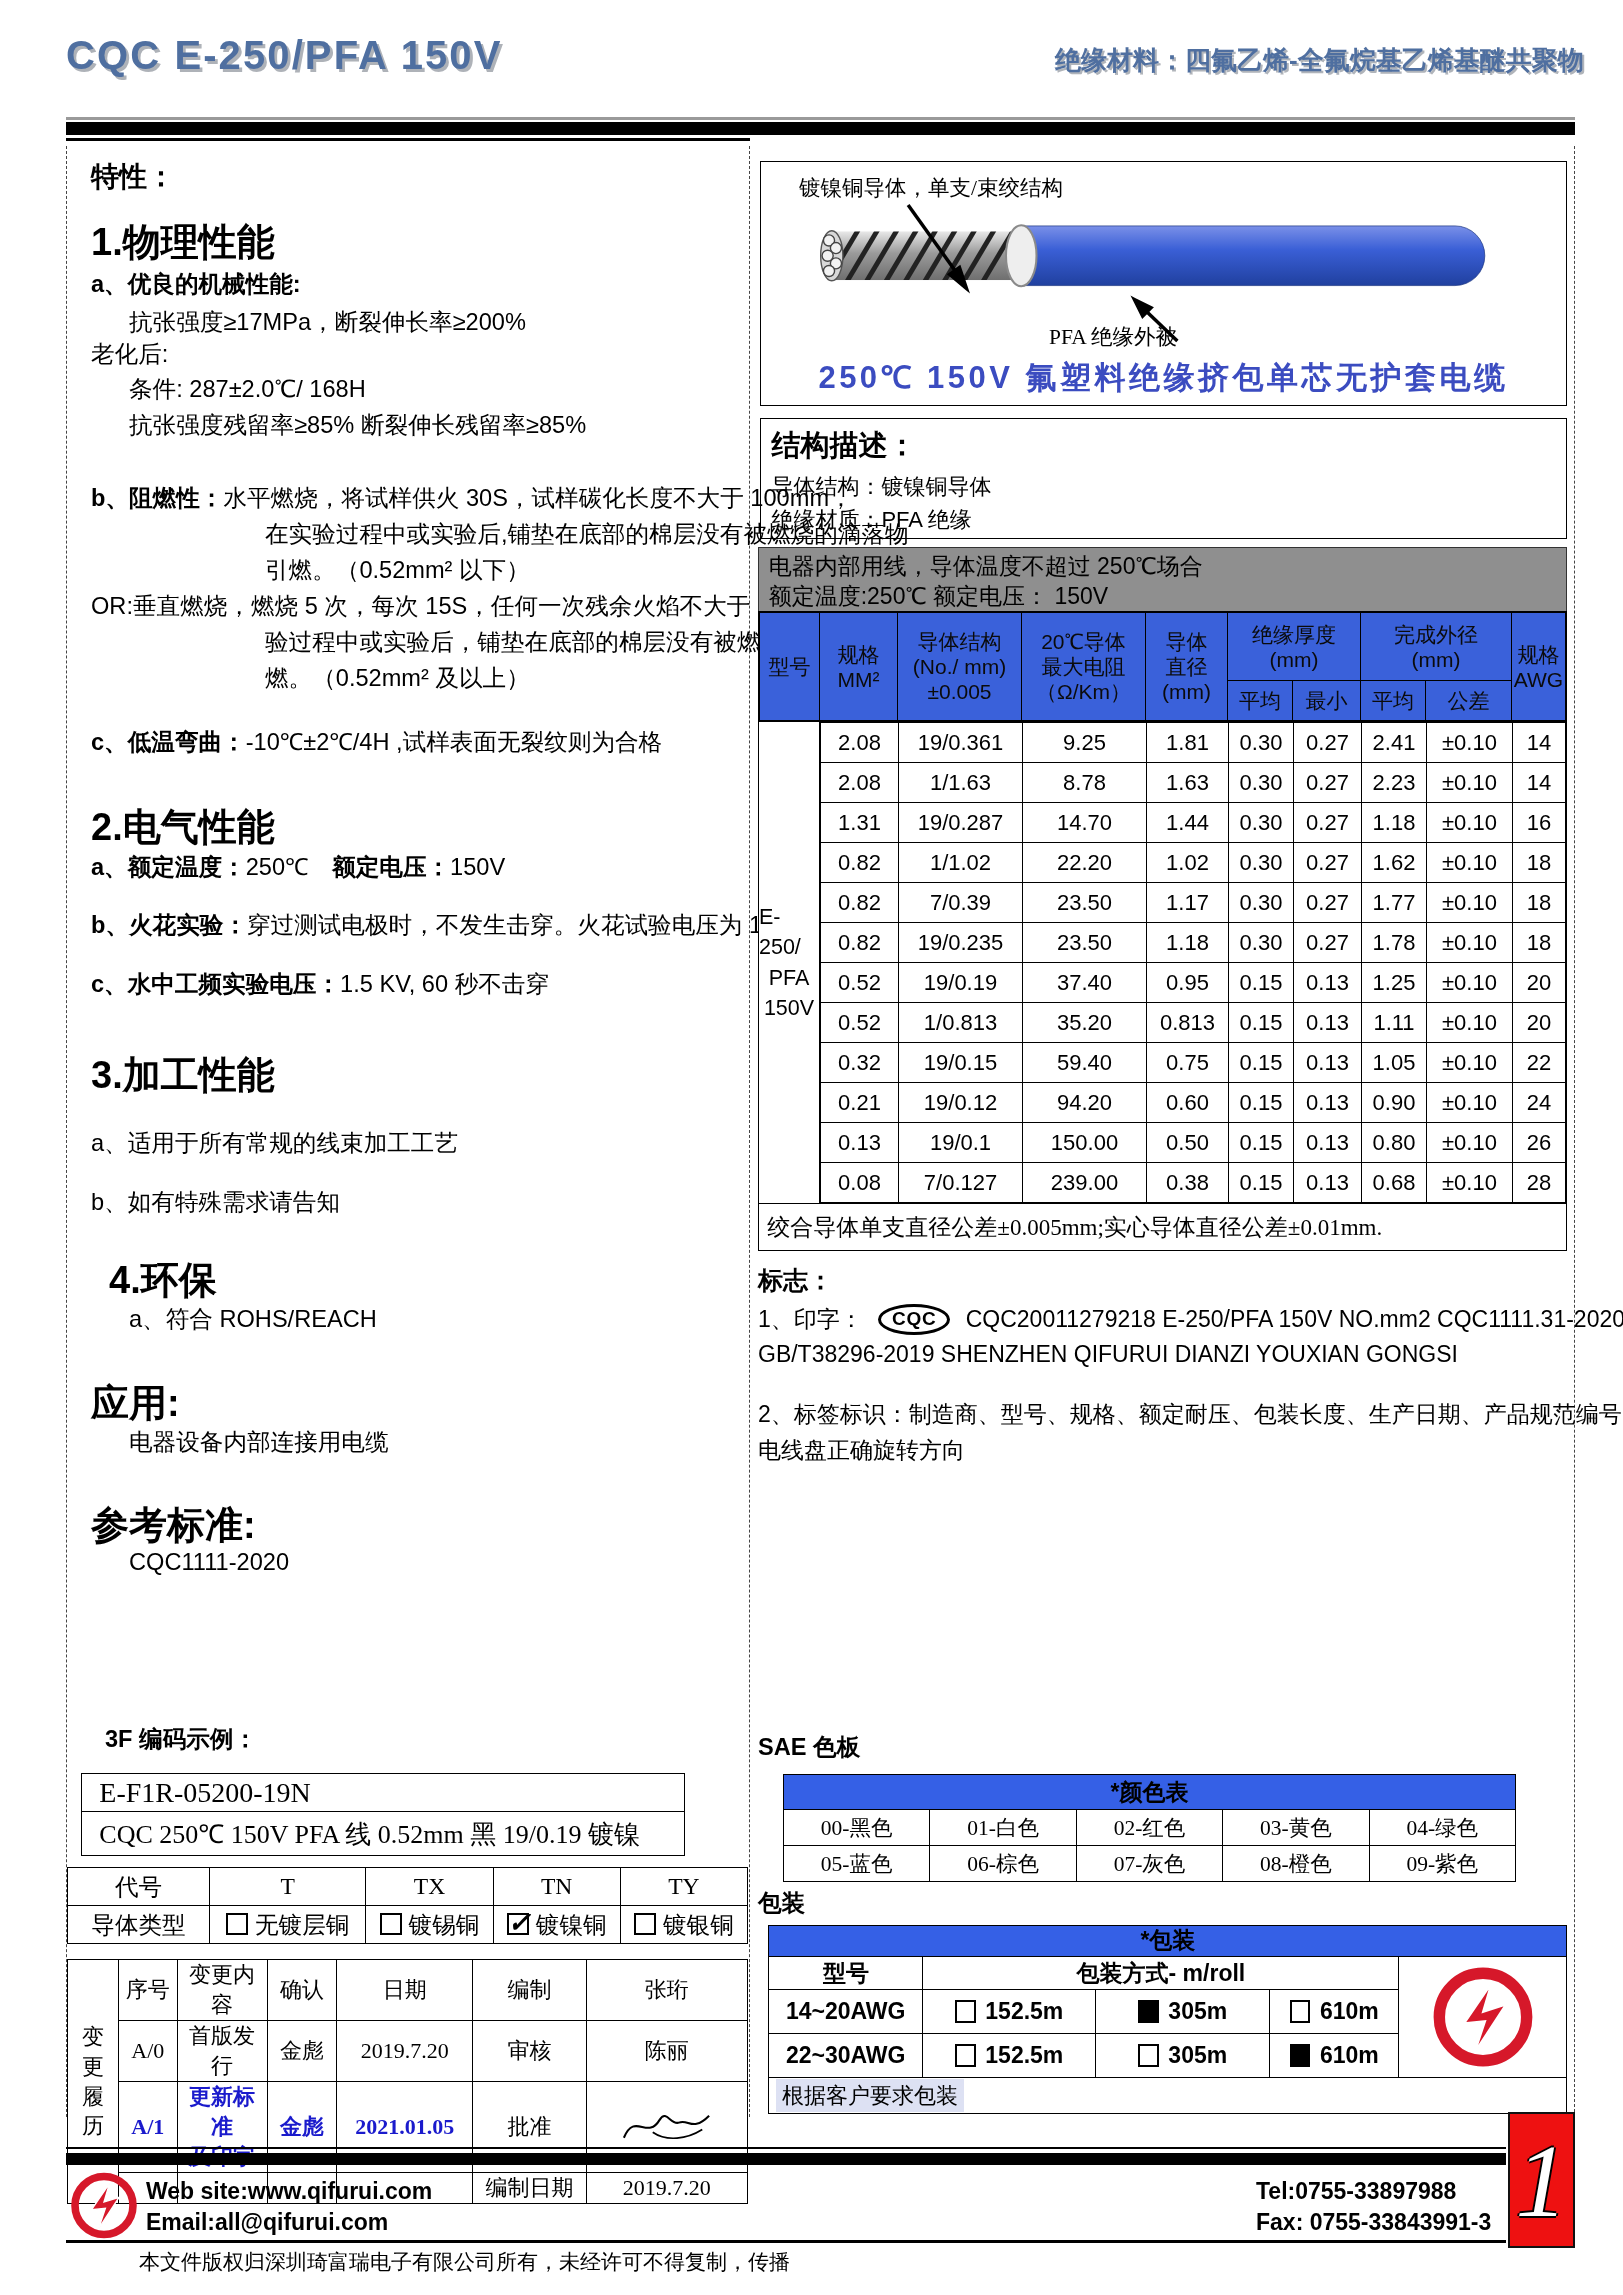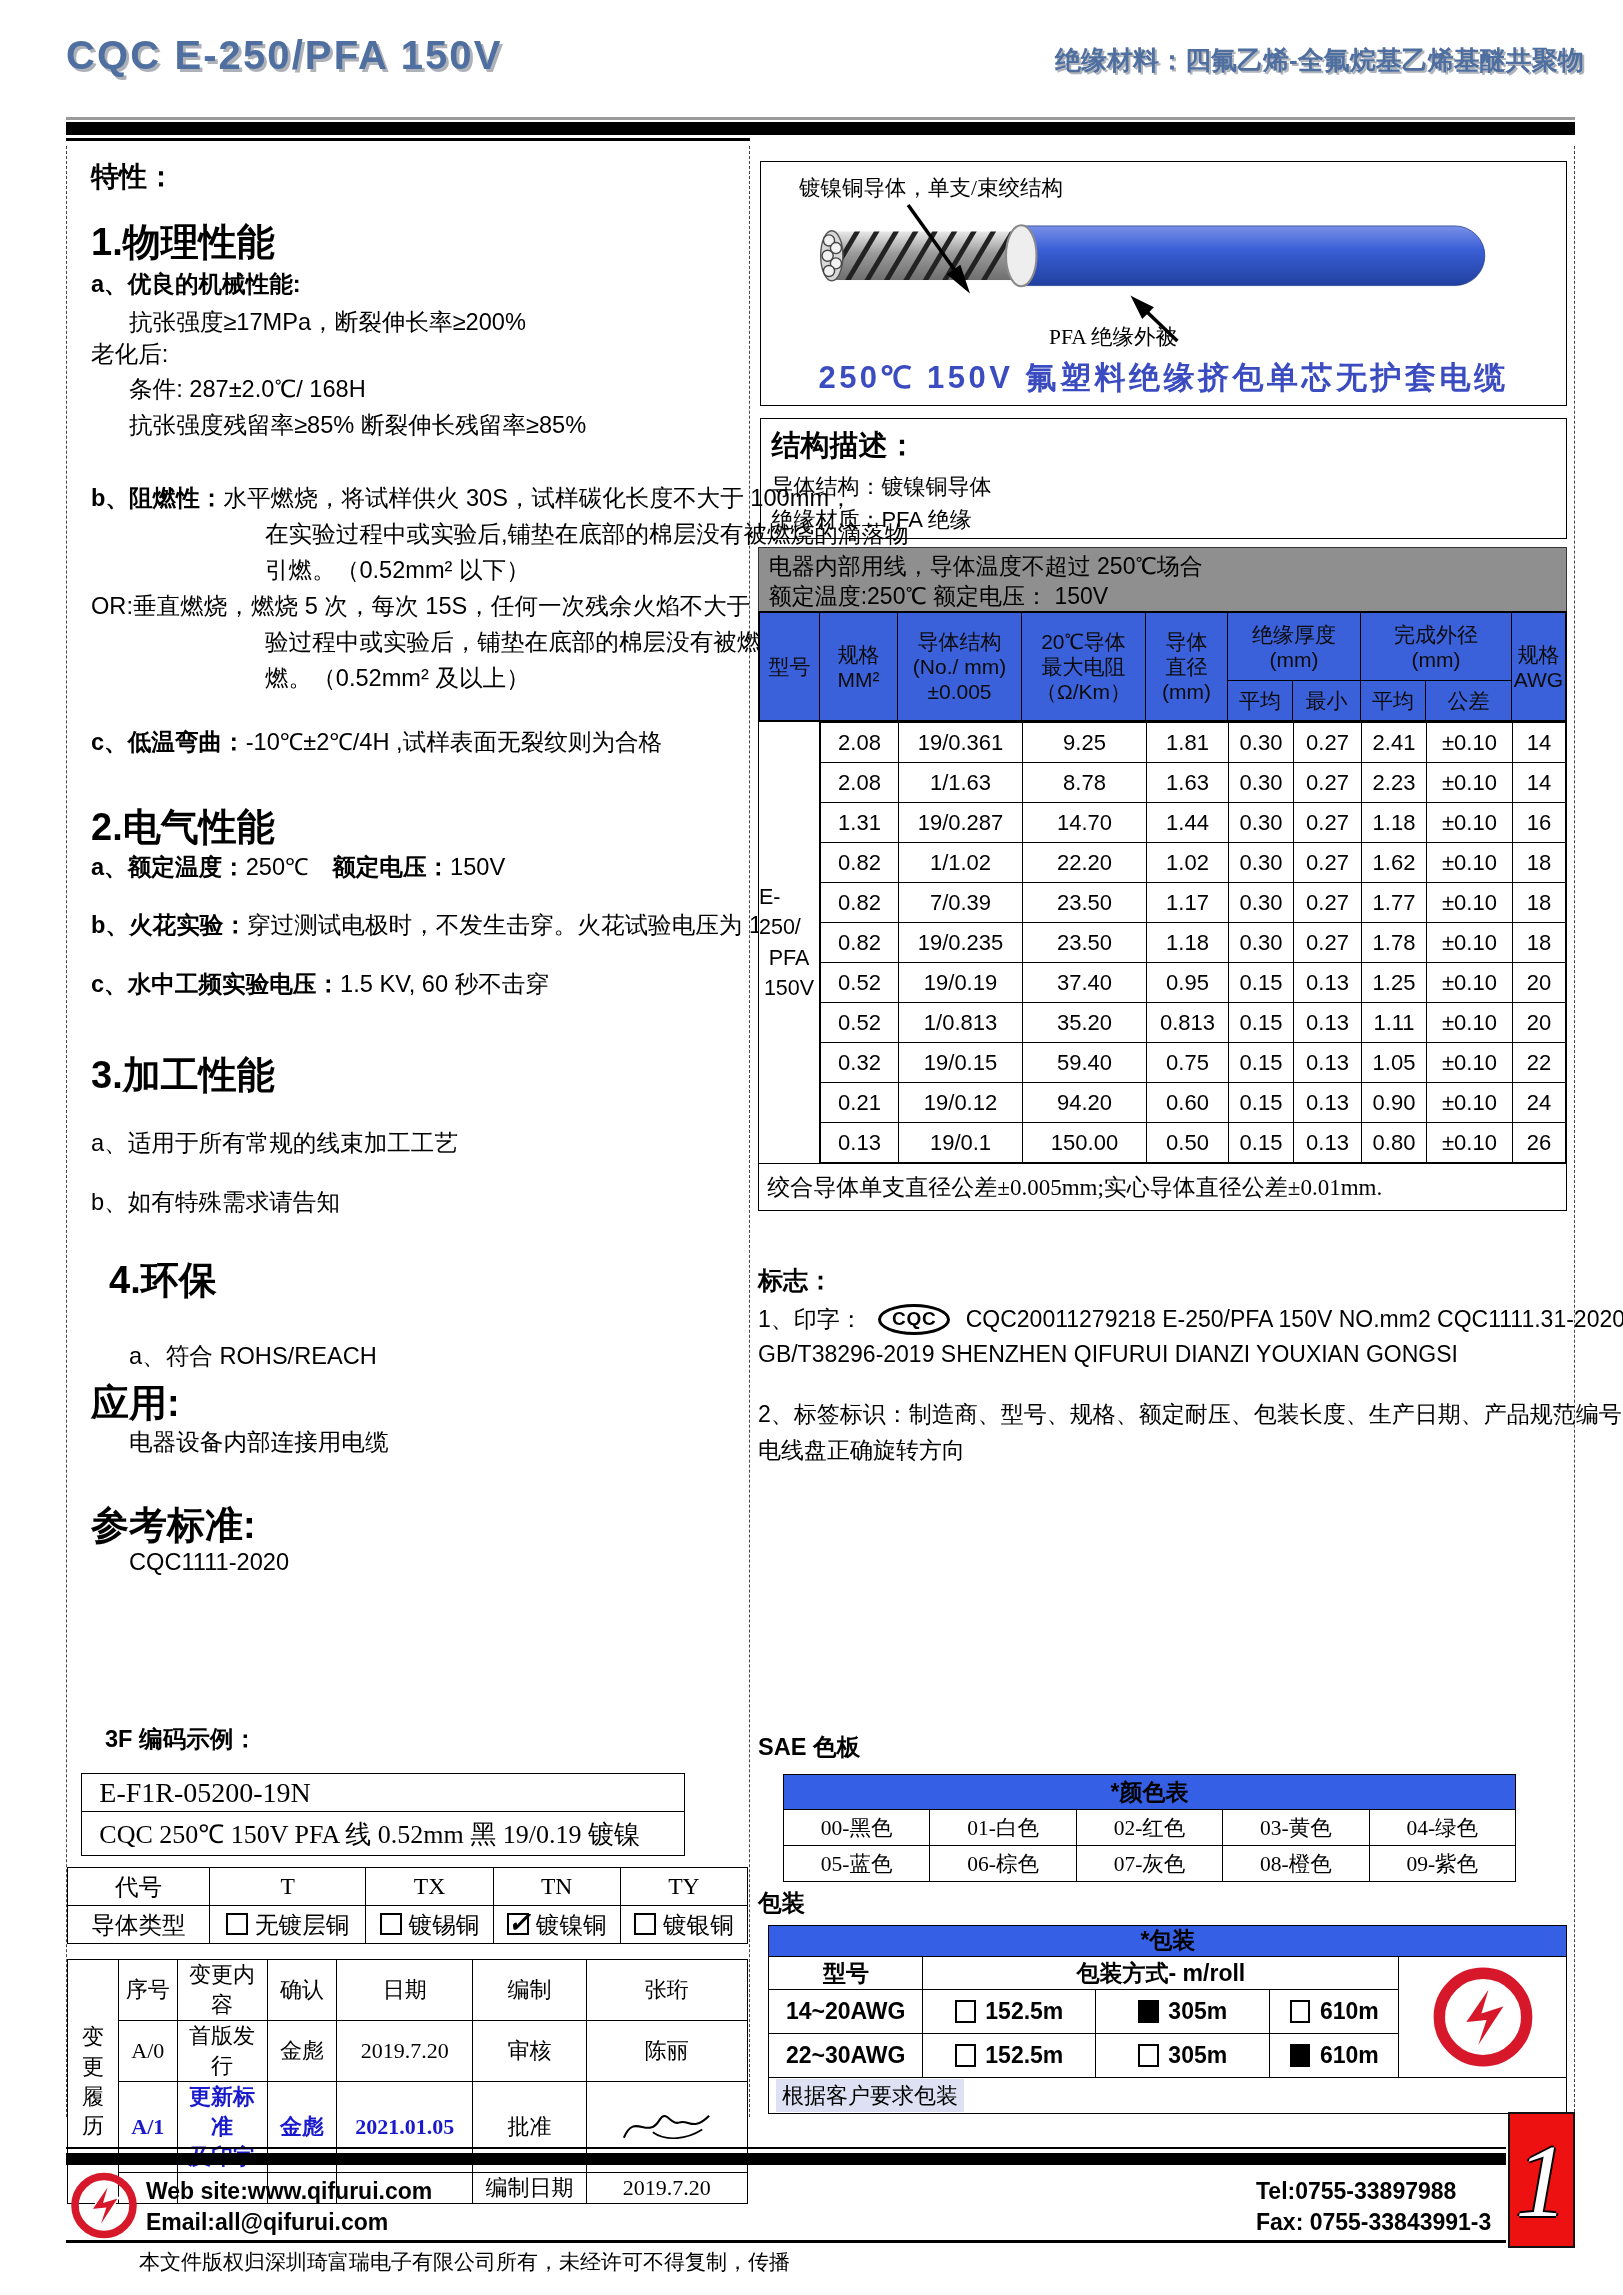--- a/index.html
+++ b/index.html
@@ -34,21 +34,21 @@
   .lines div.ln:nth-of-type(3){top:126px} .lines div.ln:nth-of-type(4){top:164px}
   .lines div.ln:nth-of-type(5){top:196px} .lines div.ln:nth-of-type(6){top:231px}
   .lines div.ln:nth-of-type(7){top:267px} .lines div.ln:nth-of-type(8){top:340px}
   .lines div.ln:nth-of-type(9){top:376px} .lines div.ln:nth-of-type(10){top:412px}
   .lines div.ln:nth-of-type(11){top:448px}.lines div.ln:nth-of-type(12){top:484px}
   .lines div.ln:nth-of-type(13){top:520px}.lines div.ln:nth-of-type(14){top:584px}
   .lines div.ln:nth-of-type(15){top:661px}.lines div.ln:nth-of-type(16){top:709px}
   .lines div.ln:nth-of-type(17){top:767px}.lines div.ln:nth-of-type(18){top:826px}
   .lines div.ln:nth-of-type(19){top:909px}.lines div.ln:nth-of-type(20){top:985px}
   .lines div.ln:nth-of-type(21){top:1044px}.lines div.ln:nth-of-type(22){top:1114px}
-  .lines div.ln:nth-of-type(23){top:1198px}.lines div.ln:nth-of-type(24){top:1237px}
+  .lines div.ln:nth-of-type(23){top:1161px}.lines div.ln:nth-of-type(24){top:1237px}
   .lines div.ln:nth-of-type(25){top:1284px}.lines div.ln:nth-of-type(26){top:1359px}
   .lines div.ln:nth-of-type(27){top:1404px}
 
   
   .h3f{position:absolute;left:38px;top:1577px;font-size:23.6px;font-weight:bold;}
   .codebox{position:absolute;left:14px;top:1627px;width:602px;border:1.4px solid #000;
            font-family:"Liberation Serif",serif;}
   .codebox .r1{height:37px;border-bottom:1.4px solid #000;font-size:28px;display:flex;align-items:center;padding-left:17.3px;}
   .codebox .r2{height:43px;font-size:26px;display:flex;align-items:center;padding-left:17.3px;}
 
@@ -568,20 +568,31 @@
               <td>19/0.1</td>
               <td>150.00</td>
               <td>0.50</td>
               <td>0.15</td>
               <td>0.13</td>
               <td>0.80</td>
               <td>±0.10</td>
               <td>26</td>
             </tr>
 
+            <tr>
+              <td>0.08</td>
+              <td>7/0.127</td>
+              <td>239.00</td>
+              <td>0.38</td>
+              <td>0.15</td>
+              <td>0.13</td>
+              <td>0.68</td>
+              <td>±0.10</td>
+              <td>28</td>
+            </tr>
 
           </tbody>
       </table>
     </div>
     <div class="spec-note">绞合导体单支直径公差±0.005mm;实心导体直径公差±0.01mm.</div>
   </div>
 
   <div class="marks">
     <div class="mh">标志：</div>
     <div class="mline">

